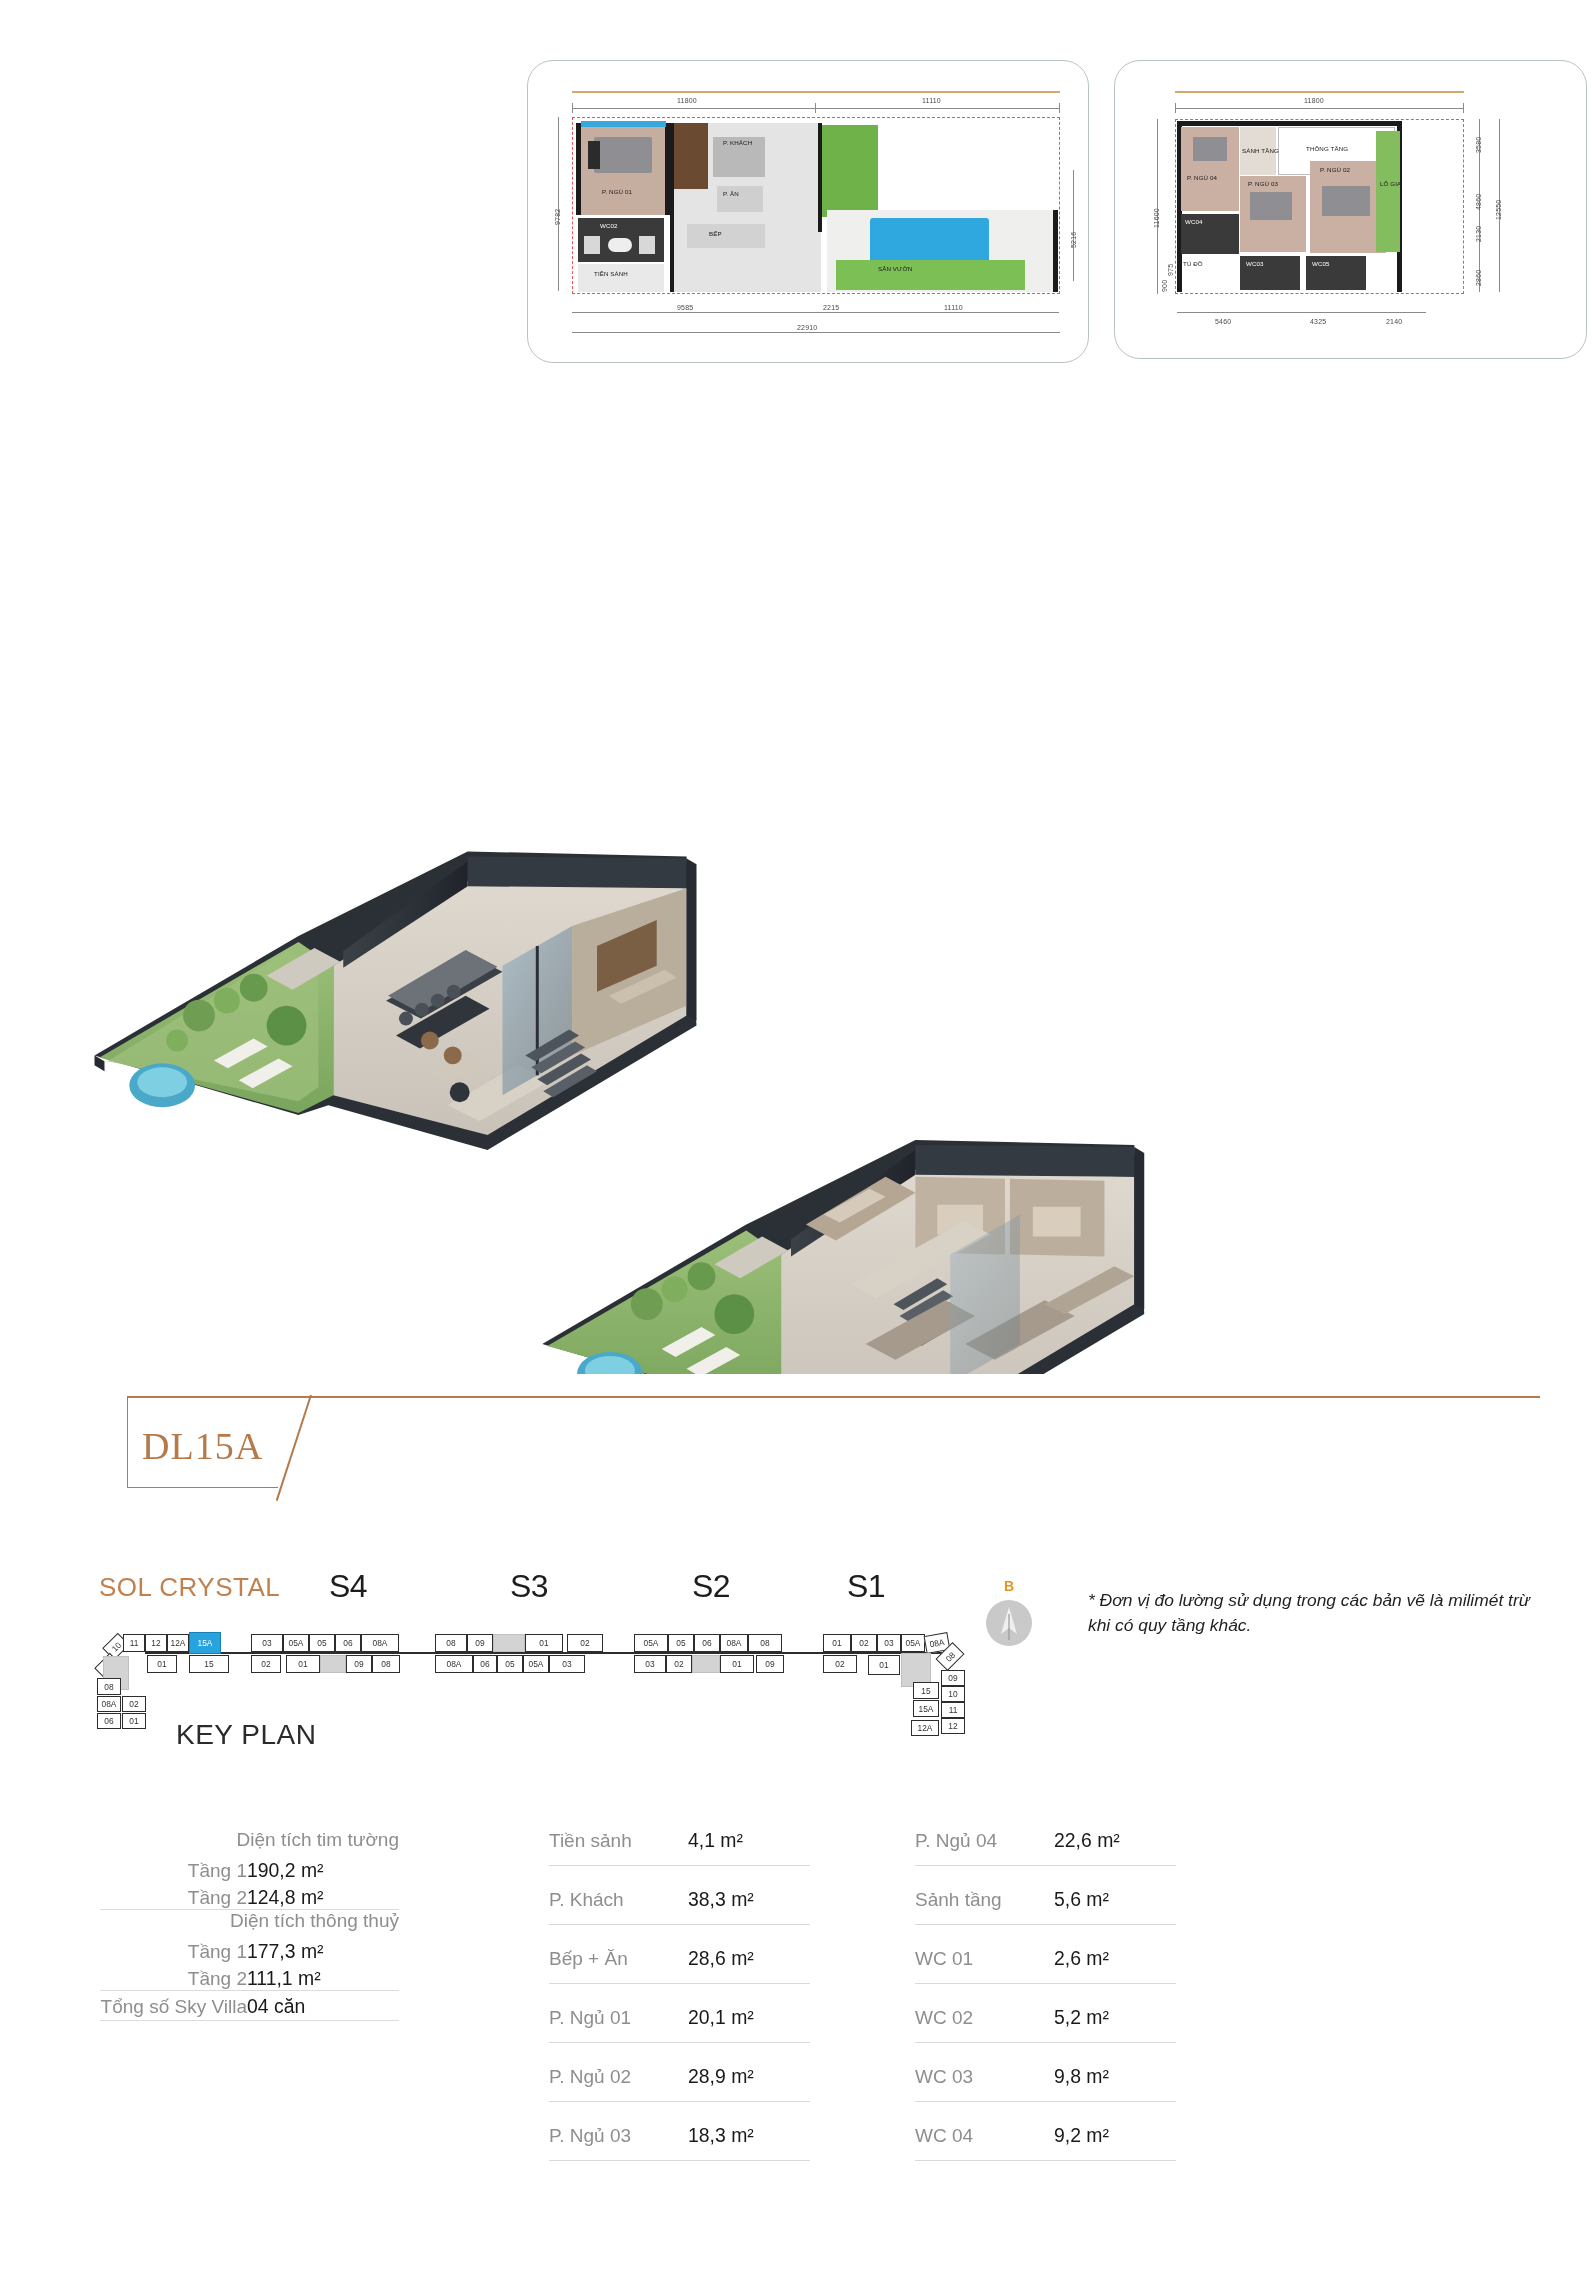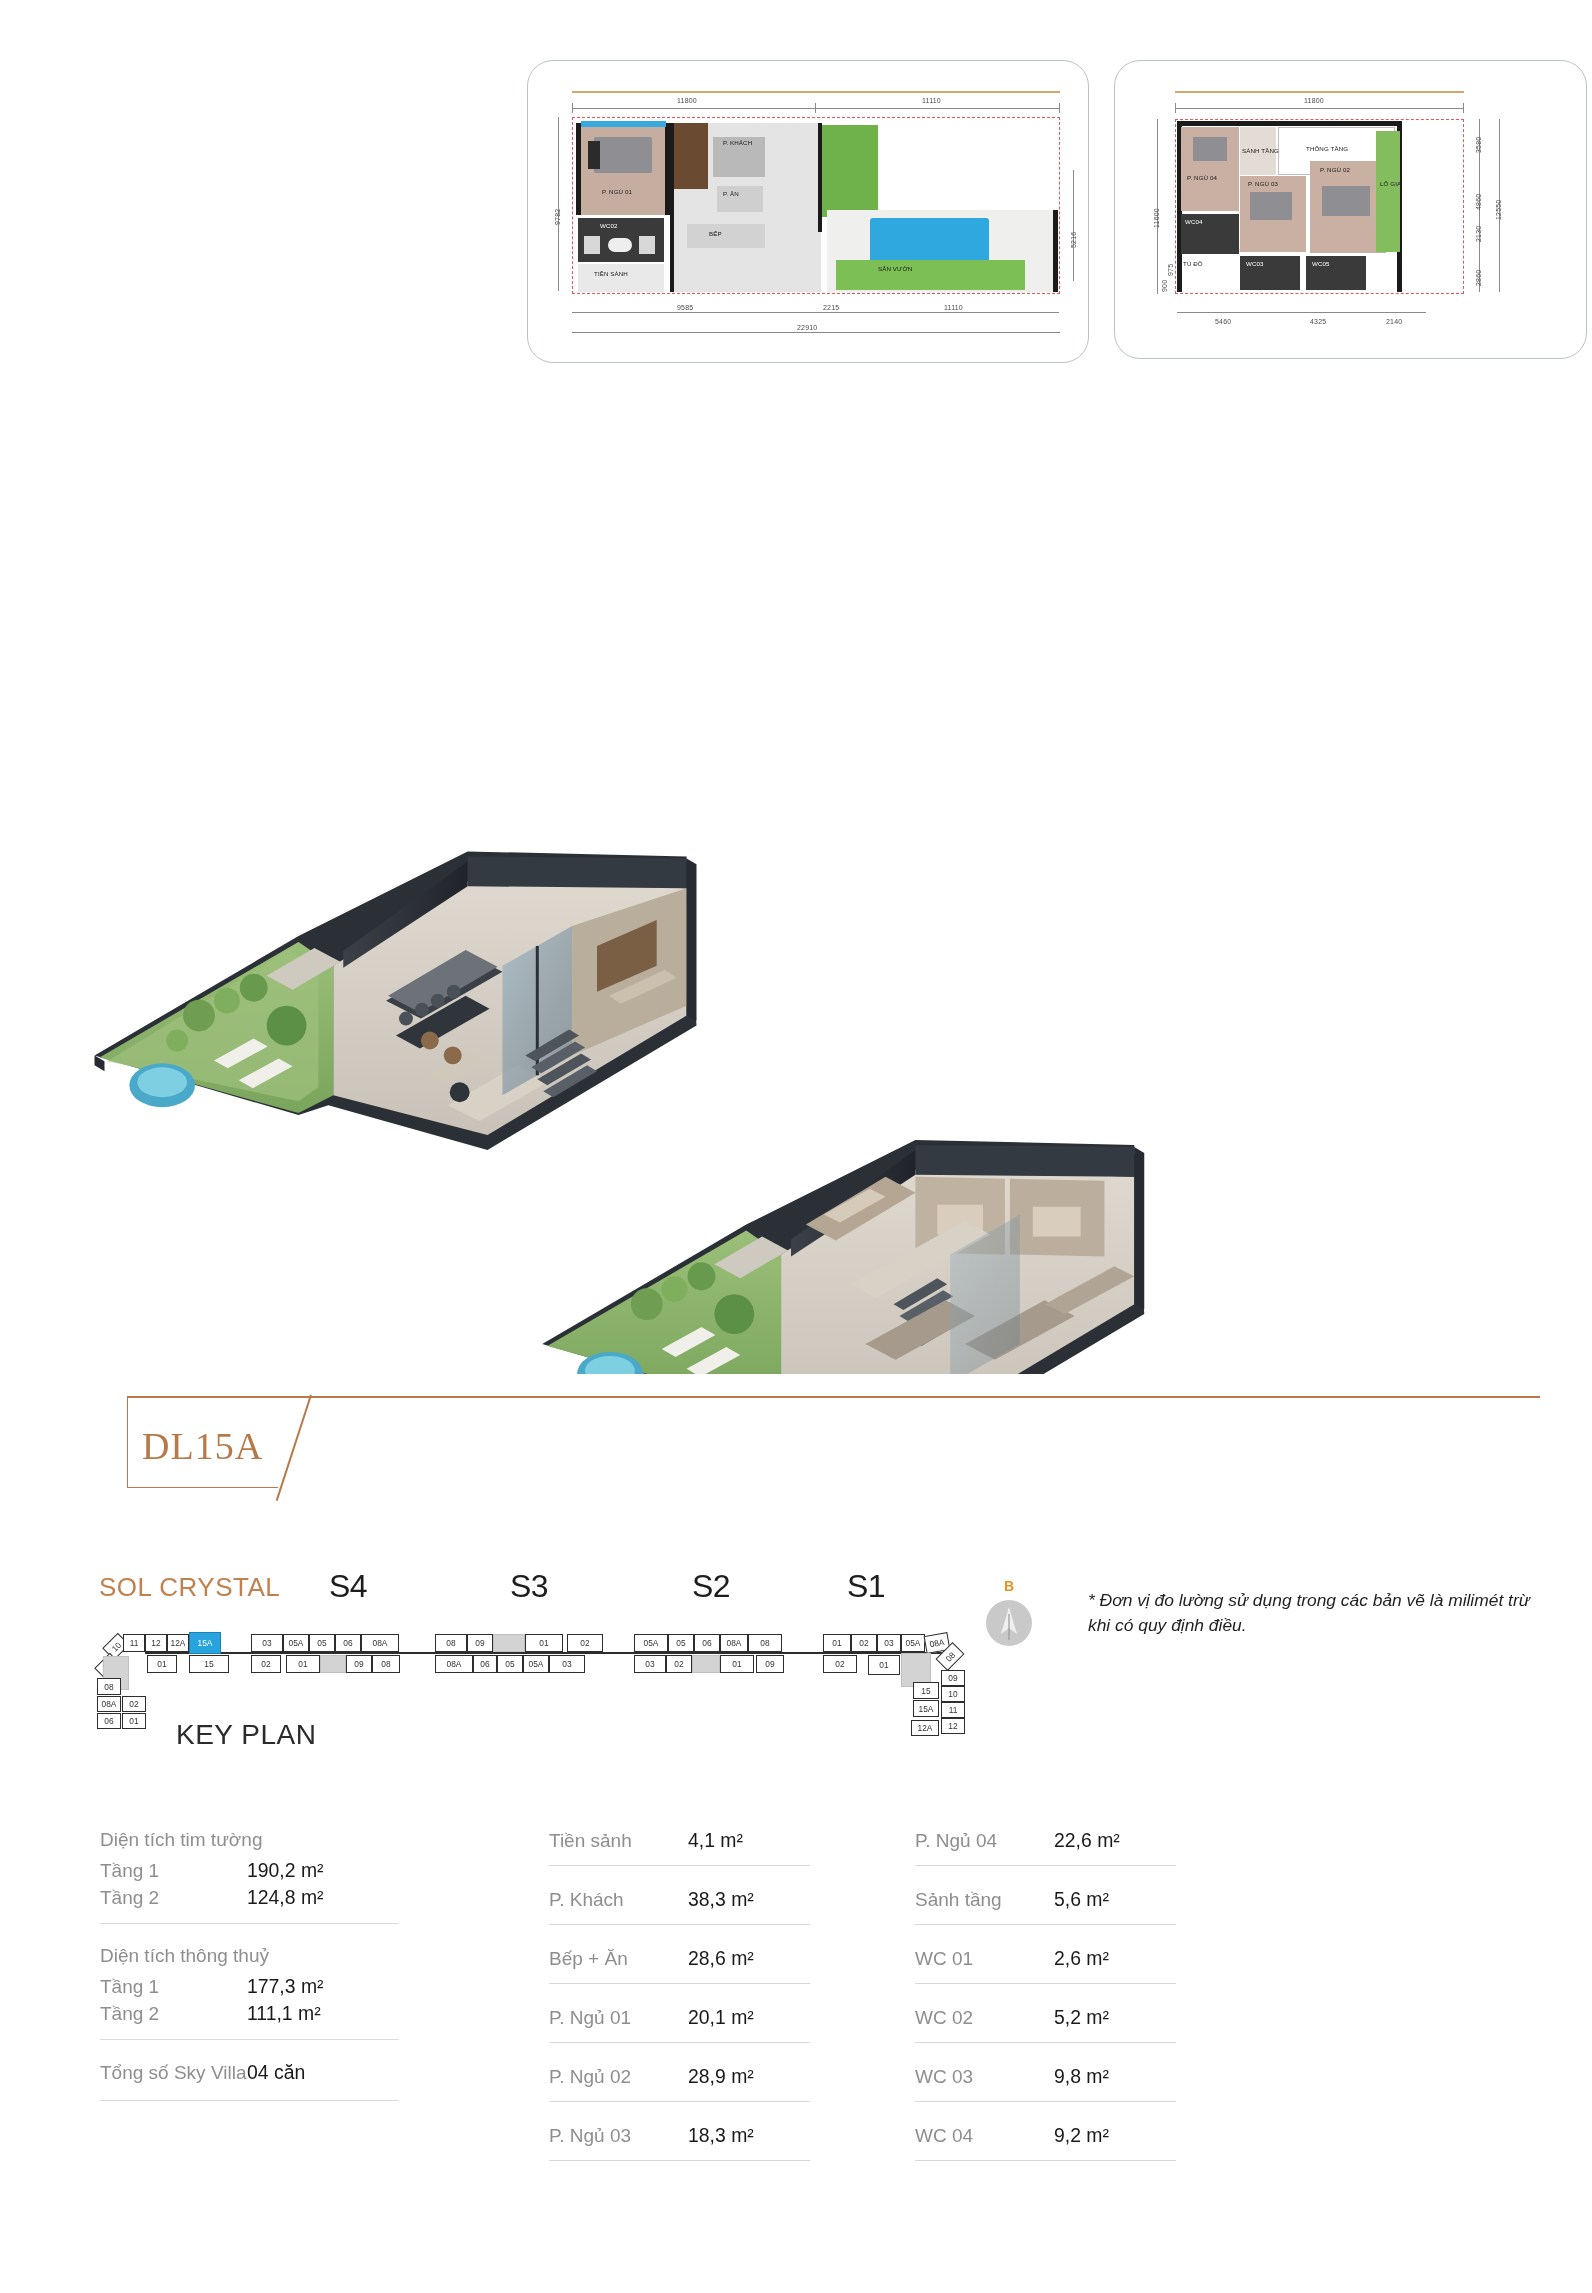--- a/index.html
+++ b/index.html
@@ -98,21 +98,21 @@
   .note-block + .note-block { margin-top:26px; }
 
   
   .schedule { position:absolute; left:0; top:1829px; width:1592px; height:468px; }
   .sch-col { position:absolute; top:0; }
   #sch-col-0 { left:100px; width:299px; }
   #sch-col-1 { left:549px; width:261px; }
   #sch-col-2 { left:915px; width:261px; }
   #sch-col-3 { left:1282px; width:261px; }
 
-  .grp { padding-bottom:14px; border-bottom:1px solid #dcdcdc; margin-bottom:21px; }
+  .grp { border-bottom:1px solid #dcdcdc; margin-bottom:0;text-align:right; }
   .grp.last { border-bottom:1px solid #dcdcdc; }
   .grp-head { font-size:19px; color:#8e8e8e; margin-bottom:8px; }
   .grp-row { display:flex; align-items:baseline; margin-top:4px; }
   .grp-row .k { font-size:19px; color:#8e8e8e; width:147px; flex:none; }
   .grp-row .v { font-size:19.4px; color:#1a1a1a; }
   .grp-row .k.two { line-height:1.3; }
 
   .srow {
     display:flex; align-items:baseline; padding-bottom:13px;
     border-bottom:1px solid #d9d9d9; margin-bottom:22px;
@@ -492,21 +492,21 @@
       <div class="compass-n">B</div>
       <div class="compass-disc"></div>
       <svg width="46" height="46" style="position:absolute; inset:0;" viewBox="0 0 46 46">
         <polygon points="23,7 31,34 23,28 15,34" fill="#efefef"></polygon>
         <line x1="23" y1="14" x2="23" y2="40" stroke="#9a9a9a" stroke-width="1.2"></line>
       </svg>
     </div>
 
     <div class="notes">
       <div class="note-block">
-        <div class="note-line">* Đơn vị đo lường sử dụng trong các bản vẽ là milimét trừ khi có quy định điều.</div>
+        <div class="note-line">* Đơn vị đo lường sử dụng trong các bản vẽ là milimét trừ khi có quy tầng khác.</div>
       </div>
     </div>
   </div>
 
   <div class="schedule">
 
     <div class="sch-col" id="sch-col-0">
       <div class="grp">
         <div class="grp-head">Diện tích tim tường</div>
         <div class="grp-row">

